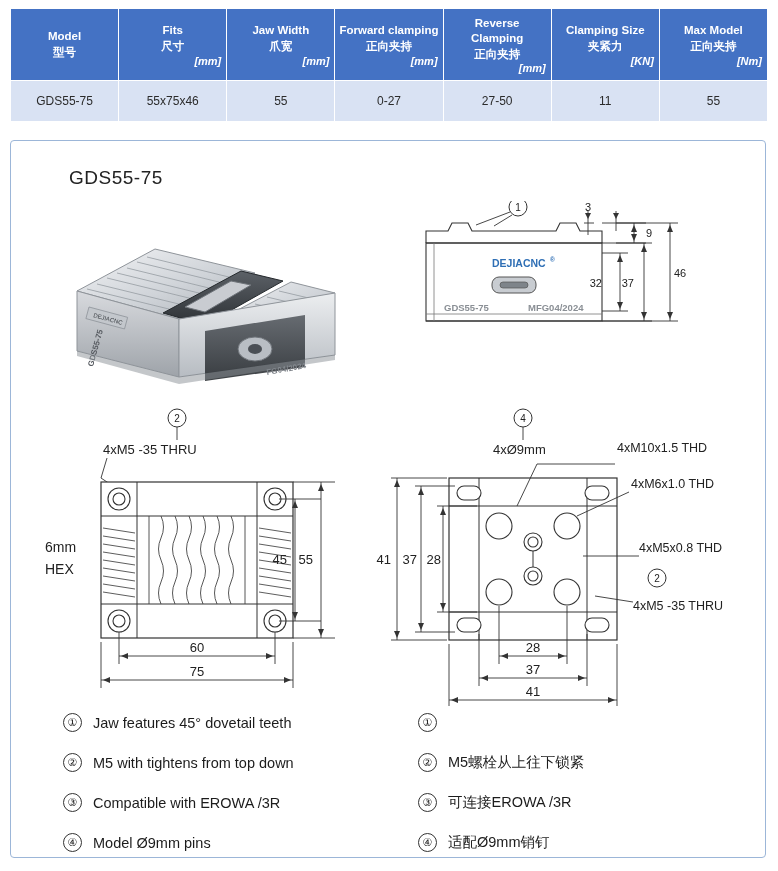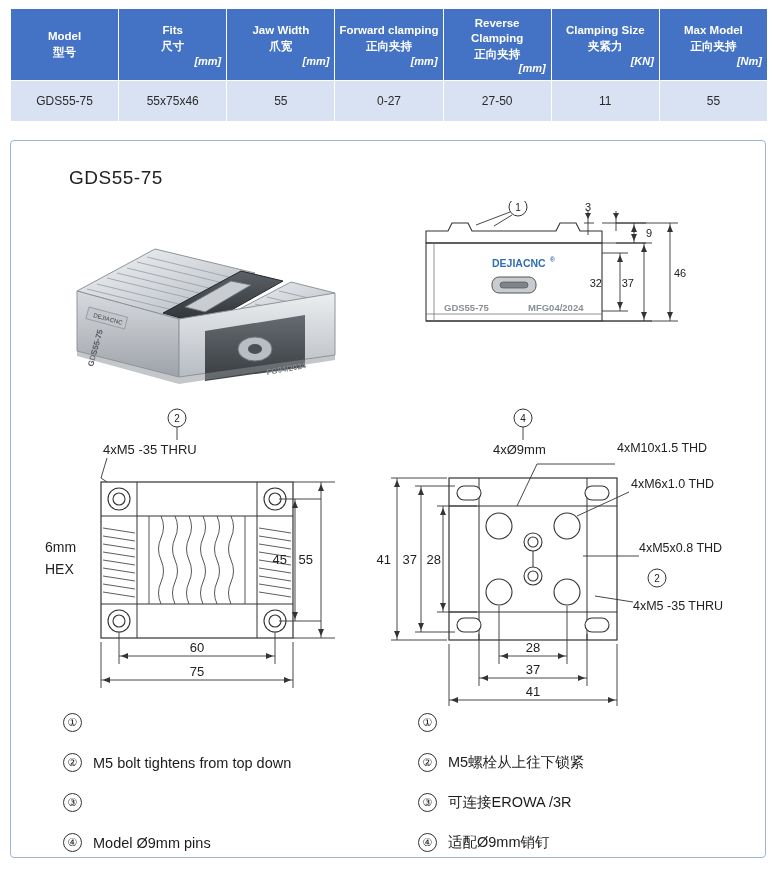--- a/index.html
+++ b/index.html
@@ -539,27 +539,29 @@
       <text x="162" y="246" font-size="13" text-anchor="middle" fill="#222">28</text>
       <text x="162" y="268" font-size="13" text-anchor="middle" fill="#222">37</text>
       <text x="162" y="290" font-size="13" text-anchor="middle" fill="#222">41</text>
     </svg>
   </div>
 
   <div class="notes">
     <div class="notes-col en">
       <div class="note">
         <span class="num">①</span>
+        <span>Jaw features 45° dovetail teeth</span>
       </div>
       <div class="note">
         <span class="num">②</span>
-        <span>M5 bolt tightens from top down</span>
+        <span>M5 with tightens from top down</span>
       </div>
       <div class="note">
         <span class="num">③</span>
+        <span>Compatible with EROWA /3R</span>
       </div>
       <div class="note">
         <span class="num">④</span>
         <span>Model Ø9mm pins</span>
       </div>
     </div>
     <div class="notes-col cn">
       <div class="note note-cn">
         <span class="num">①</span>
       </div>

